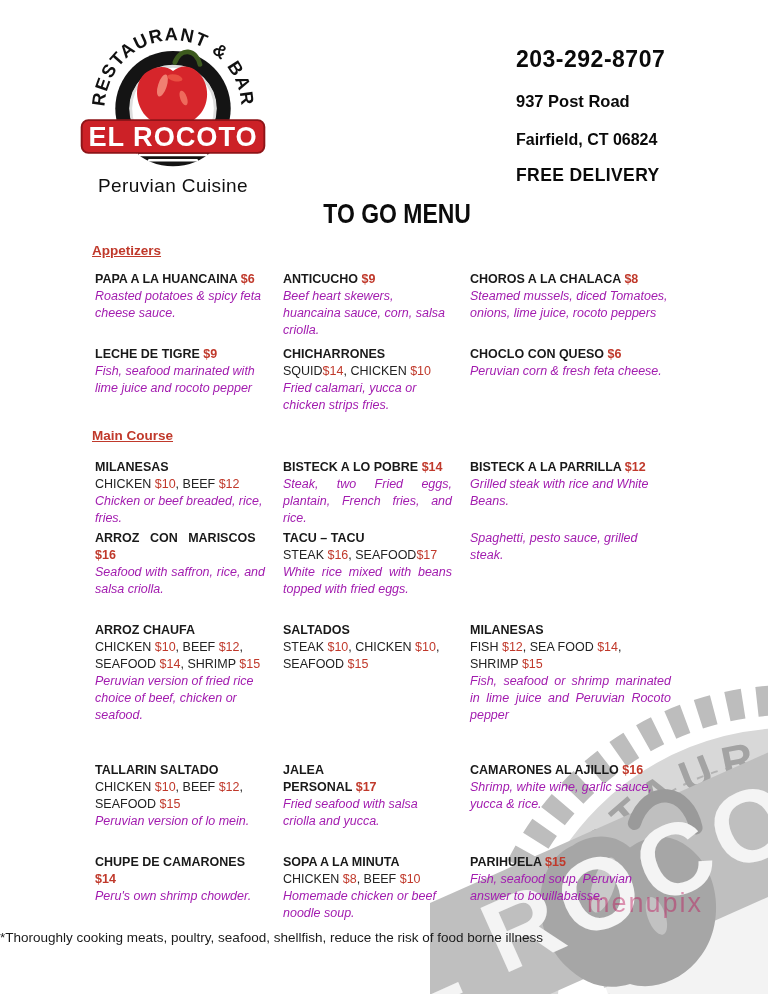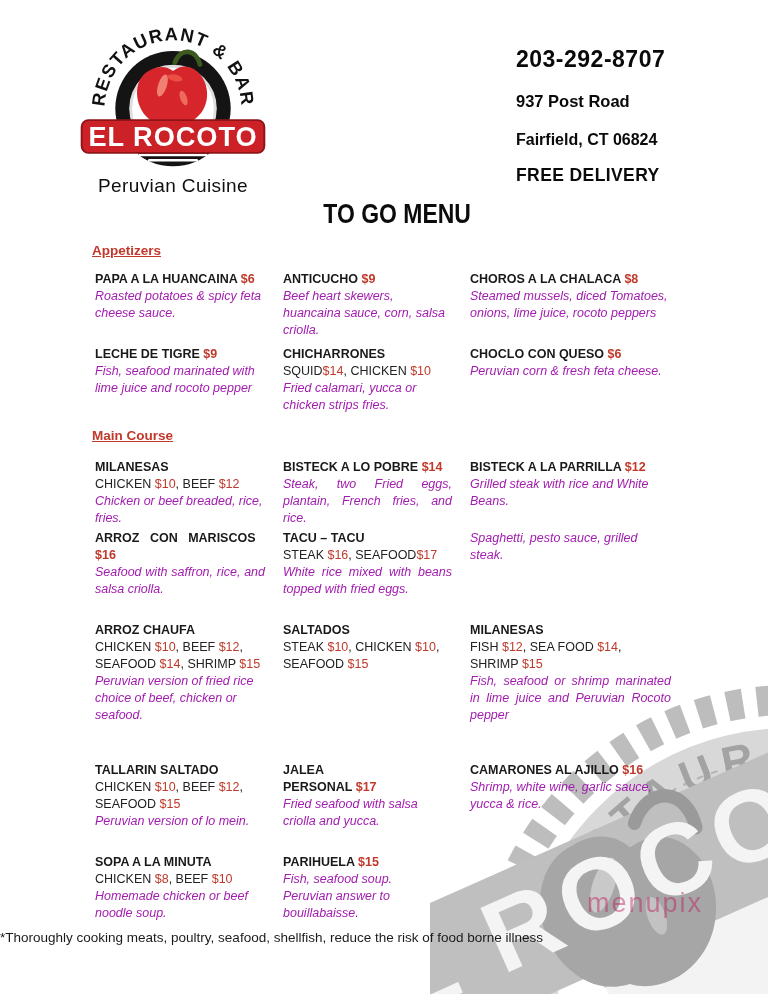--- a/index.html
+++ b/index.html
@@ -206,20 +206,24 @@
           <div class="item-name">PERSONAL <span class="price">$17</span></div>
           <div class="item-desc">Fried seafood with salsa criolla and yucca.</div>
         </div>
         <div class="menu-item">
           <div class="item-name">CAMARONES AL AJILLO  <span class="price">$16</span></div>
           <div class="item-desc">Shrimp, white wine, garlic sauce, yucca &amp; rice.</div>
         </div>
       </div>
       <div class="menu-row row-1-4">
         <div class="menu-item">
+          <div class="item-name">CHUPE DE CAMARONES <span class="price">$14</span></div>
+          <div class="item-desc">Peru's own shrimp chowder.</div>
+        </div>
+        <div class="menu-item">
           <div class="item-name">SOPA A LA MINUTA</div>
           <div class="item-opts">CHICKEN <span class="price">$8</span>, BEEF  <span class="price">$10</span></div>
           <div class="item-desc">Homemade chicken or beef noodle soup.</div>
         </div>
         <div class="menu-item">
           <div class="item-name">PARIHUELA <span class="price">$15</span></div>
           <div class="item-desc">Fish, seafood soup. Peruvian answer to bouillabaisse.</div>
         </div>
       </div>
     </div>

